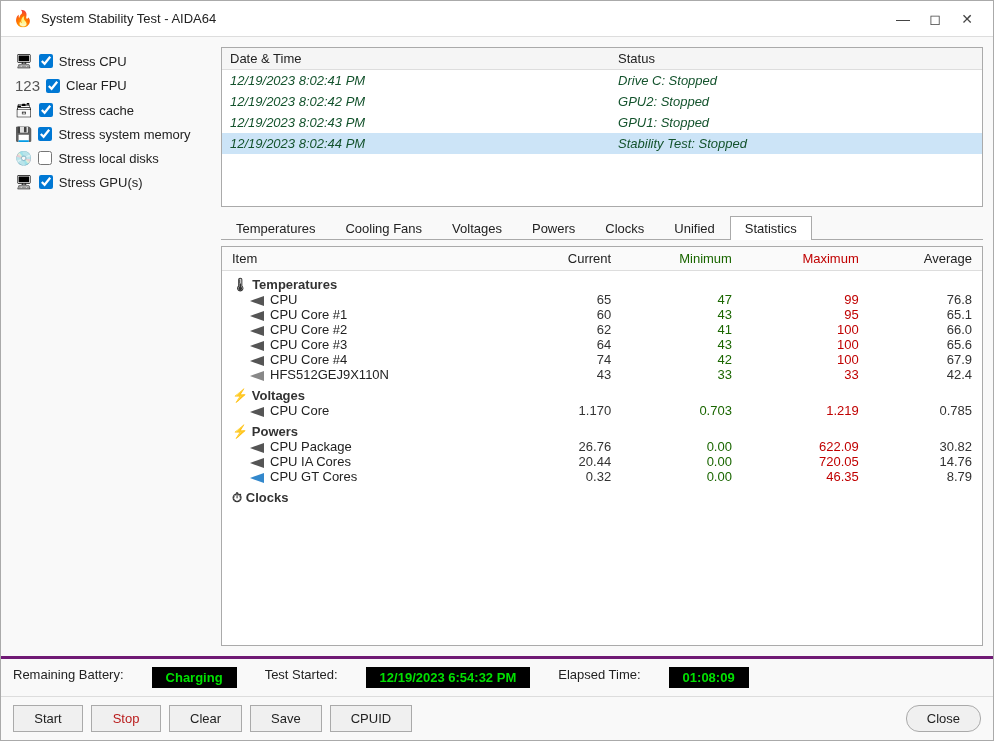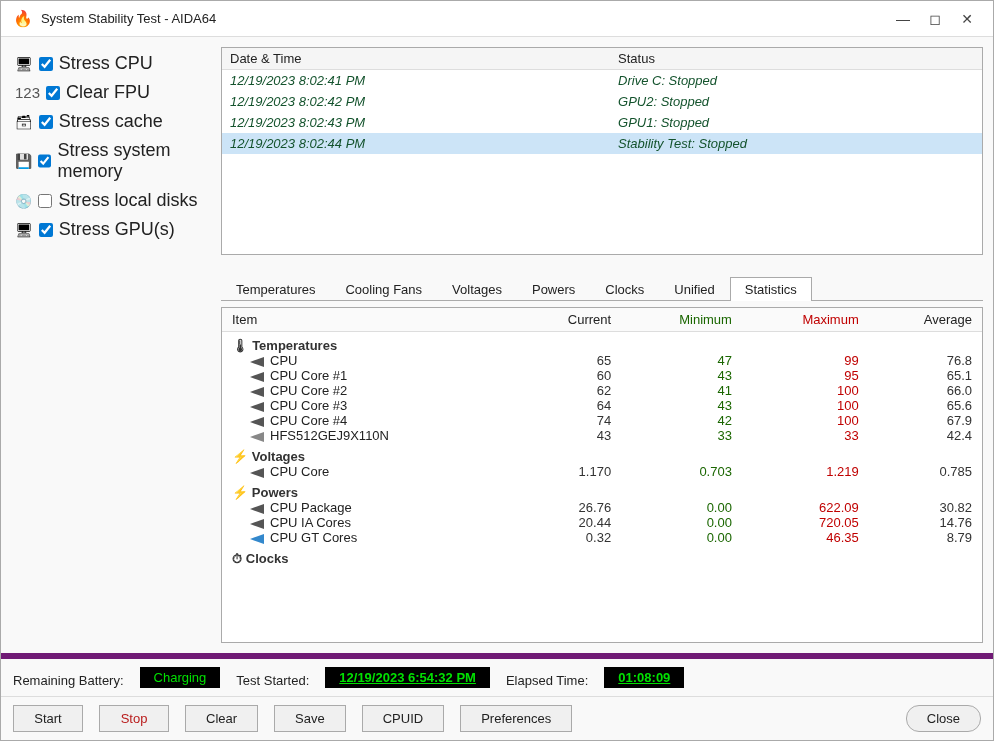--- a/index.html
+++ b/index.html
@@ -78,36 +78,36 @@
       align-items: center;
       gap: 6px;
       padding: 2px 4px;
     }
     .checkbox-row input[type=checkbox] {
       accent-color: #0078d4;
       width: 14px;
       height: 14px;
     }
     .checkbox-label {
-      font-size: 18px;
+      font-size: 13px;
       color: #222;
     }
 
     .right-panel {
       flex: 1;
       display: flex;
       flex-direction: column;
     }
 
     .log-table {
       border: 1px solid #aaa;
       background: white;
-      height: 208px;
+      height: 160px;
       overflow-y: auto;
-      margin-bottom: 21px;
+      margin-bottom: 8px;
     }
     .log-table table {
       width: 100%;
       border-collapse: collapse;
     }
     .log-table th {
       text-align: left;
       padding: 3px 8px;
       font-weight: normal;
       color: #222;
@@ -197,50 +197,49 @@
     .data-row td:first-child {
       padding-left: 28px;
     }
     .col-max { color: #c00000 !important; }
     .col-min { color: #1a6600 !important; }
     .col-current { color: #333 !important; }
     .col-avg { color: #333 !important; }
 
     .status-bar {
       background: #f9f9f9;
-      border-top: 6px solid #701a75;
+      border-top: 3px solid #701a75;
       padding: 8px 12px;
       display: flex;
-      align-items: flex-end;
-      gap: 16px;
+      align-items: flex-start;
+      gap: 28px;
       font-size: 13px;
     }
     .status-label {
       color: #222;
     }
     .status-badge {
       background: #000;
       color: #00e000;
       padding: 3px 14px;
       font-size: 13px;
-      font-weight: normal;
+      font-weight: bold;
     }
     .status-badge-time {
       background: #000;
       color: #00e000;
       padding: 3px 14px;
       font-size: 13px;
       font-weight: bold;
-      text-decoration: underline;
     }
 
     .button-bar {
       padding: 8px 12px;
       display: flex;
-      gap: 16px;
+      gap: 8px;
       background: #f9f9f9;
       border-top: 1px solid #ddd;
       align-items: flex-end;
     }
     .btn {
       padding: 5px 20px;
       font-size: 13px;
       border: 1px solid #aaa;
       background: #f0f0f0;
       cursor: pointer;
@@ -529,16 +528,15 @@
     <span class="status-label">Elapsed Time:</span>
     <span class="status-badge-time">01:08:09</span>
   </div>
 
   <div class="button-bar">
     <button class="btn">Start</button>
     <button class="btn" style="color:#b91c1c;">Stop</button>
     <button class="btn">Clear</button>
     <button class="btn">Save</button>
     <button class="btn">CPUID</button>
-    <button class="btn">Preferences</button>
     <button class="btn btn-close">Close</button>
   </div>
 </div>
 
 </body></html>

